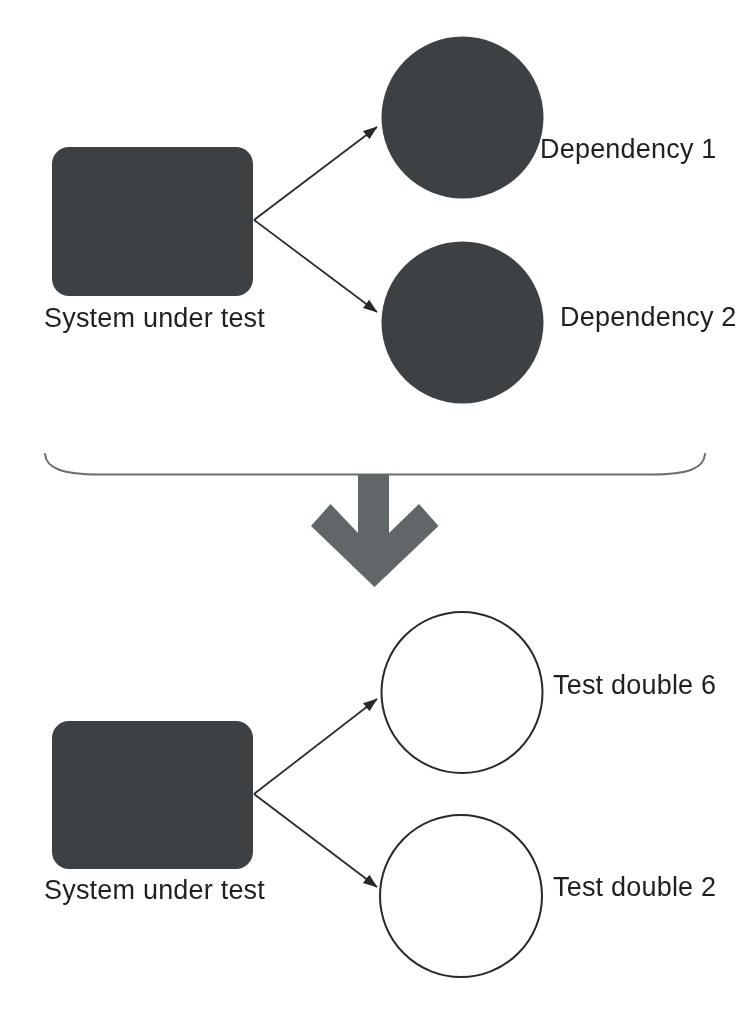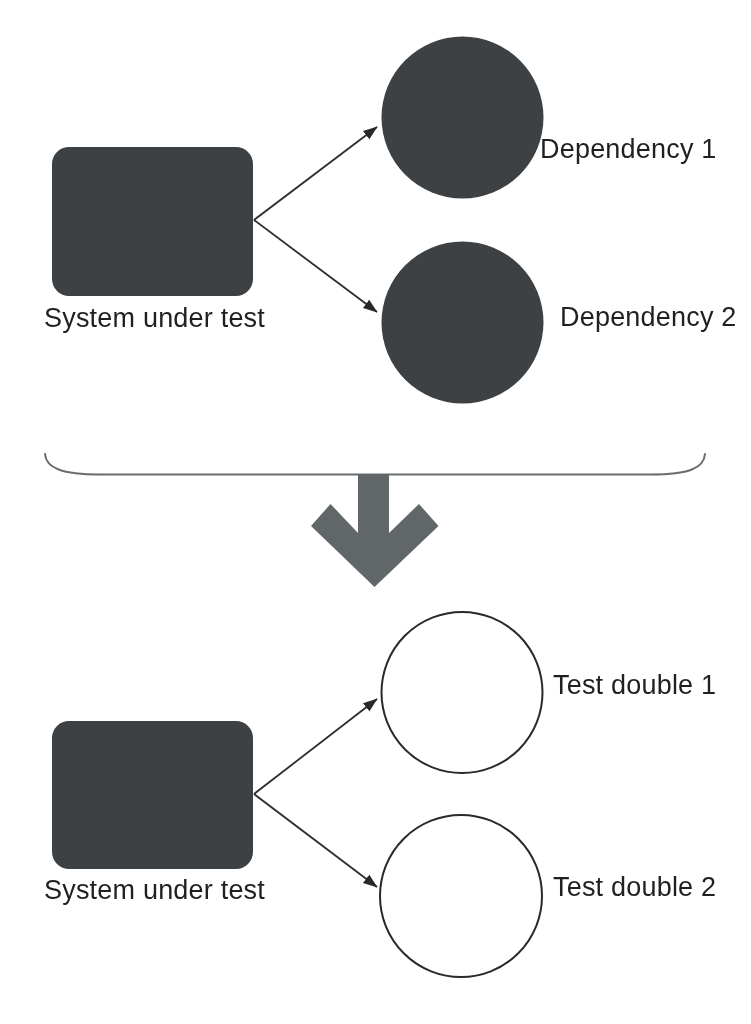--- a/index.html
+++ b/index.html
@@ -58,17 +58,17 @@
   </svg>
 
   <div class="label" style="left:44px; top:305px;">System under test</div>
 
   <div class="label" style="left:540px; top:100px;margin-top:36px;">Dependency 1</div>
 
   <div class="label" style="left:524px; top:304px;margin-left:36px;">Dependency 2</div>
 
   <div class="label" style="left:44px; top:877px;">System under test</div>
 
-  <div class="label" style="left:553px; top:672px;">Test double 1</div>
+  <div class="label" style="left:553px; top:672px;">Test double 6</div>
 
   <div class="label" style="left:553px; top:874px;text-align:right;">Test double 2</div>
 
 </div>
 
 </body></html>

